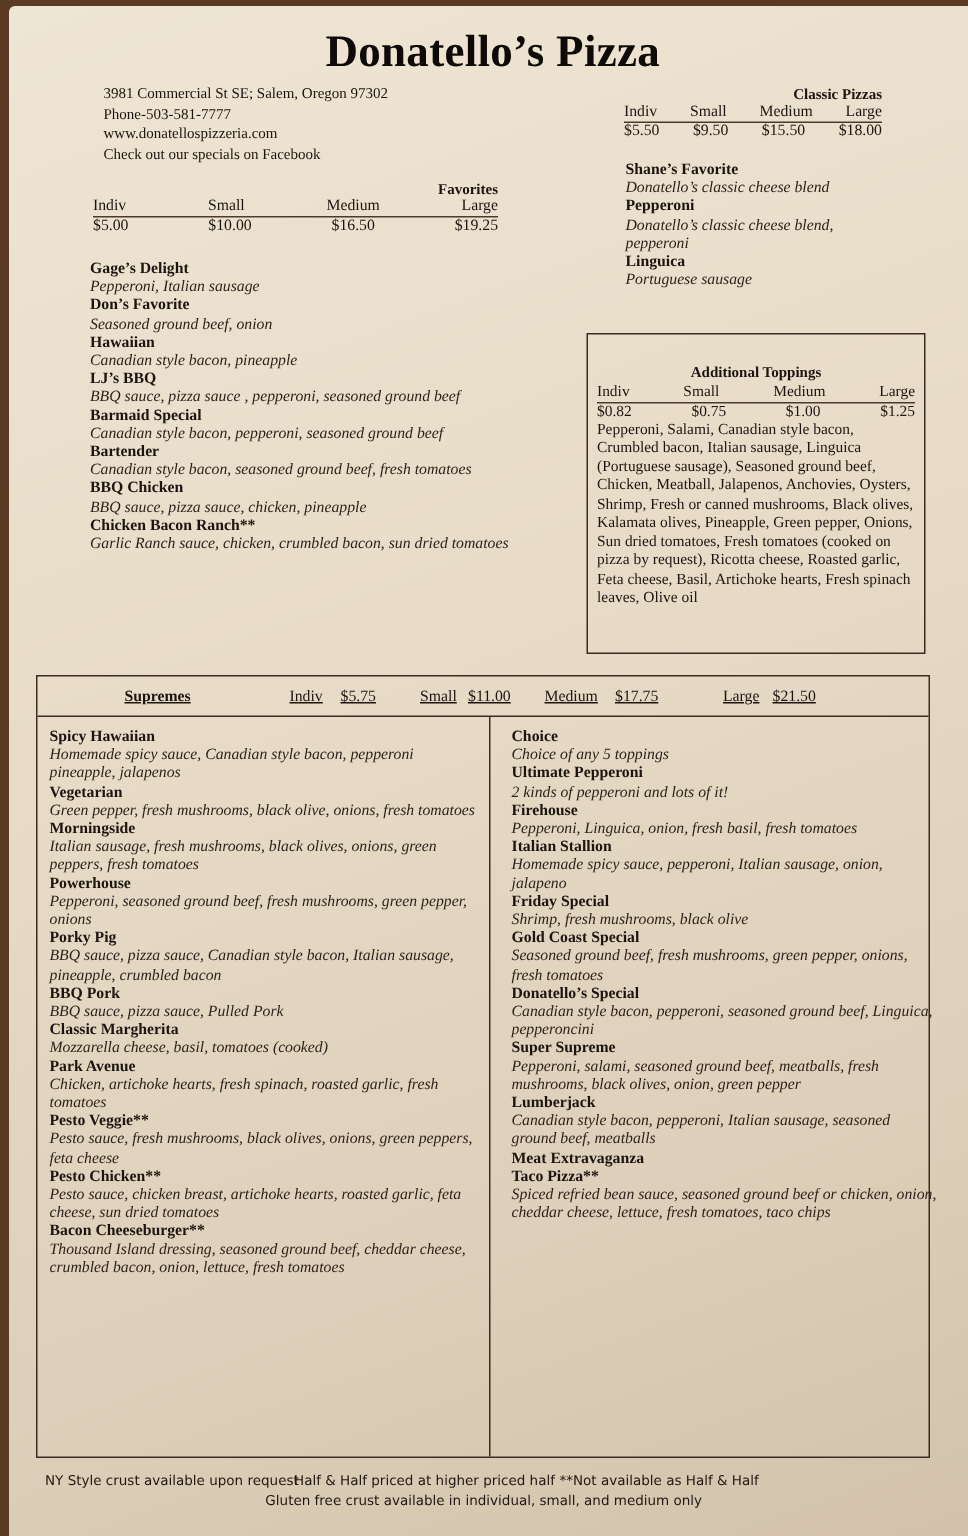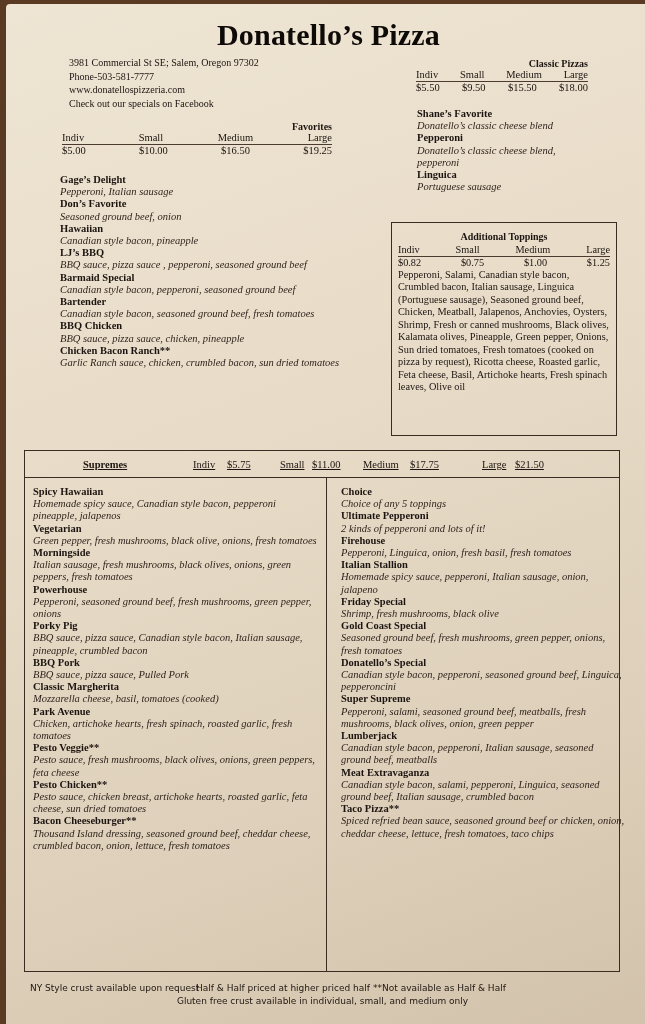--- a/index.html
+++ b/index.html
@@ -26,21 +26,21 @@
   .price-row { display: flex; justify-content: space-between; }
   .price-row.heads { border-bottom: 1.3px solid #4a3a30; line-height: 12px; }
   .price-row.vals { line-height: 12px; }
 
   .menu-list { position: absolute; font-size: 10.5px; line-height: 12.2px; }
   .item-name { font-weight: bold; }
   .item-desc { font-style: italic; color: #2a1f18; }
 
   .toppings-box {
     position: absolute; left: 385px; top: 218px; width: 226px; height: 214px;
-    border: 1.5px solid #3a2c22; box-sizing: border-box; padding: 8px 6px;
+    border: 1.5px solid #3a2c22; box-sizing: border-box; padding: 20px 6px;
     font-size: 10.3px; line-height: 12.5px;
   }
   .toppings-box .ptitle { text-align: center; font-weight: bold; font-size: 10px; }
 
   .supremes-box {
     position: absolute; left: 18px; top: 446px; width: 596px; height: 522px;
     border: 1.5px solid #3a2c22; box-sizing: border-box;
   }
   .supremes-header {
     height: 26px; border-bottom: 1.5px solid #3a2c22; position: relative; font-size: 10.5px;
@@ -255,21 +255,20 @@
         <div>
             <div class="item-name">Super Supreme</div>
             <div class="item-desc">Pepperoni, salami, seasoned ground beef, meatballs, fresh mushrooms, black olives, onion, green pepper</div>
           </div>
         <div>
             <div class="item-name">Lumberjack</div>
             <div class="item-desc">Canadian style bacon, pepperoni, Italian sausage, seasoned ground beef, meatballs</div>
           </div>
         <div>
             <div class="item-name">Meat Extravaganza</div>
-            <div class="item-desc">Canadian style bacon, salami, pepperoni, Linguica, seasoned ground beef, Italian sausage, crumbled bacon</div>
           </div>
         <div>
             <div class="item-name">Taco Pizza**</div>
             <div class="item-desc">Spiced refried bean sauce, seasoned ground beef or chicken, onion, cheddar cheese, lettuce, fresh tomatoes, taco chips</div>
           </div>
       </div>
     </div>
   </div>
 
   <div class="footer" style="left:24px; top:979px;">NY Style crust available upon request</div>

